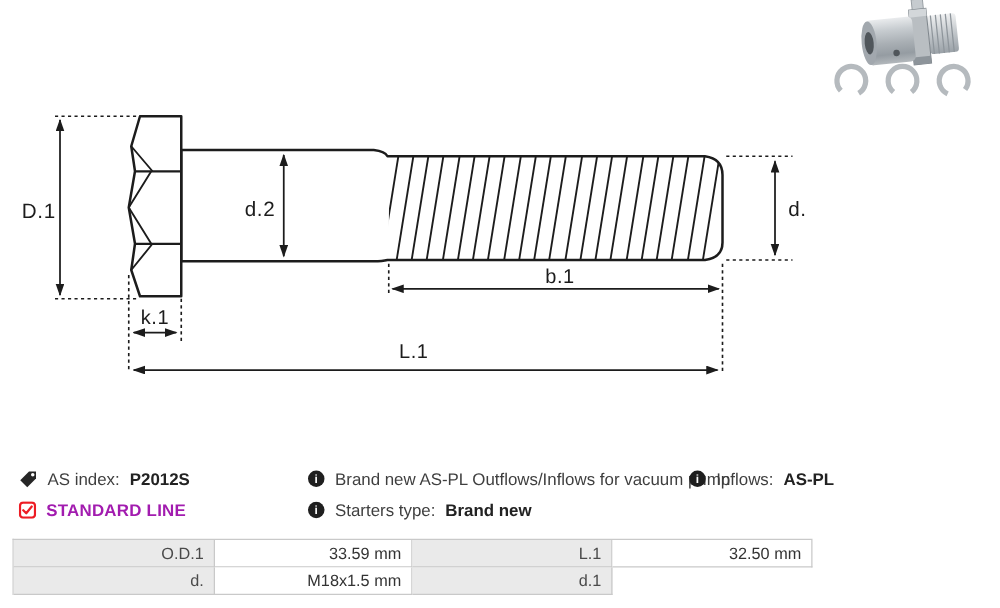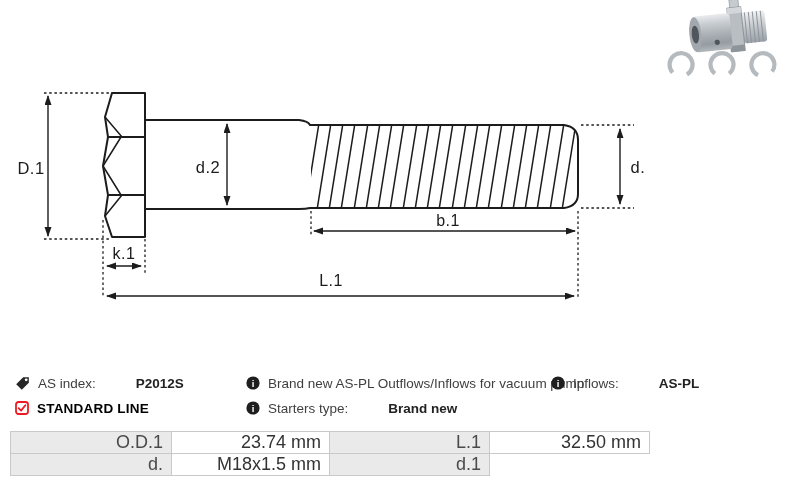--- a/index.html
+++ b/index.html
@@ -3,26 +3,26 @@
 <meta charset="utf-8">
 <style>
   html,body{margin:0;padding:0;background:#fff;}
   .page{position:relative;width:800px;height:486px;background:#fff;overflow:hidden;
         font-family:"Liberation Sans",sans-serif;color:#3f3f3f;}
   svg text{font-family:"Liberation Sans",sans-serif;}
   .dim-label{font-size:16.5px;fill:#1c1c1c;letter-spacing:.5px;}
   .dim-label-sm{font-size:16px;fill:#1c1c1c;letter-spacing:.5px;}
   .info-item{position:absolute;display:flex;align-items:flex-start;gap:8px;height:16px;
              font-size:13.5px;white-space:nowrap;color:#3f3f3f;}
-  .info-item b{color:#222;font-weight:bold;margin-left:32px;}
-  .red-bold{color:#000000;font-weight:bold;letter-spacing:.2px;}
+  .info-item b{color:#222;font-weight:bold;}
+  .red-bold{color:#a21caf;font-weight:bold;letter-spacing:.2px;}
   .specs-table{position:absolute;left:10px;top:431px;width:639px;
                display:grid;grid-template-columns:161px 158px 160px 160px;
                grid-auto-rows:22px;border-top:1px solid #c9c9c9;border-left:1px solid #c9c9c9;
-               font-size:18px;}
+               font-size:13px;}
   .cell{border-right:1px solid #c9c9c9;border-bottom:1px solid #c9c9c9;
         box-sizing:border-box;text-align:right;padding-right:8px;line-height:21px;}
   .cell.lbl{background:#eaeaea;color:#4a4a4a;}
   .cell.val{background:#fff;color:#333;}
   .logo-block{position:absolute;left:585px;top:389px;}
 </style>
 </head>
 <body>
 
 <div class="page">
@@ -179,21 +179,21 @@
       <circle cx="7" cy="7" r="6.6" fill="#1f1f1f"></circle>
       <text x="7" y="10.6" text-anchor="middle" font-size="9.5" font-weight="bold" fill="#fff" font-family="Liberation Serif, serif">i</text>
     </svg>
     <span>Inflows:</span>
     <b>AS-PL</b>
   </div>
 
 
   <div class="specs-table">
     <div class="cell lbl">O.D.1</div>
-    <div class="cell val">23.74 mm</div>
+    <div class="cell val">33.59 mm</div>
     <div class="cell lbl">L.1</div>
     <div class="cell val">32.50 mm</div>
     <div class="cell lbl">d.</div>
     <div class="cell val">M18x1.5 mm</div>
     <div class="cell lbl">d.1</div>
   </div>
 
 </div>
 
 </body></html>

